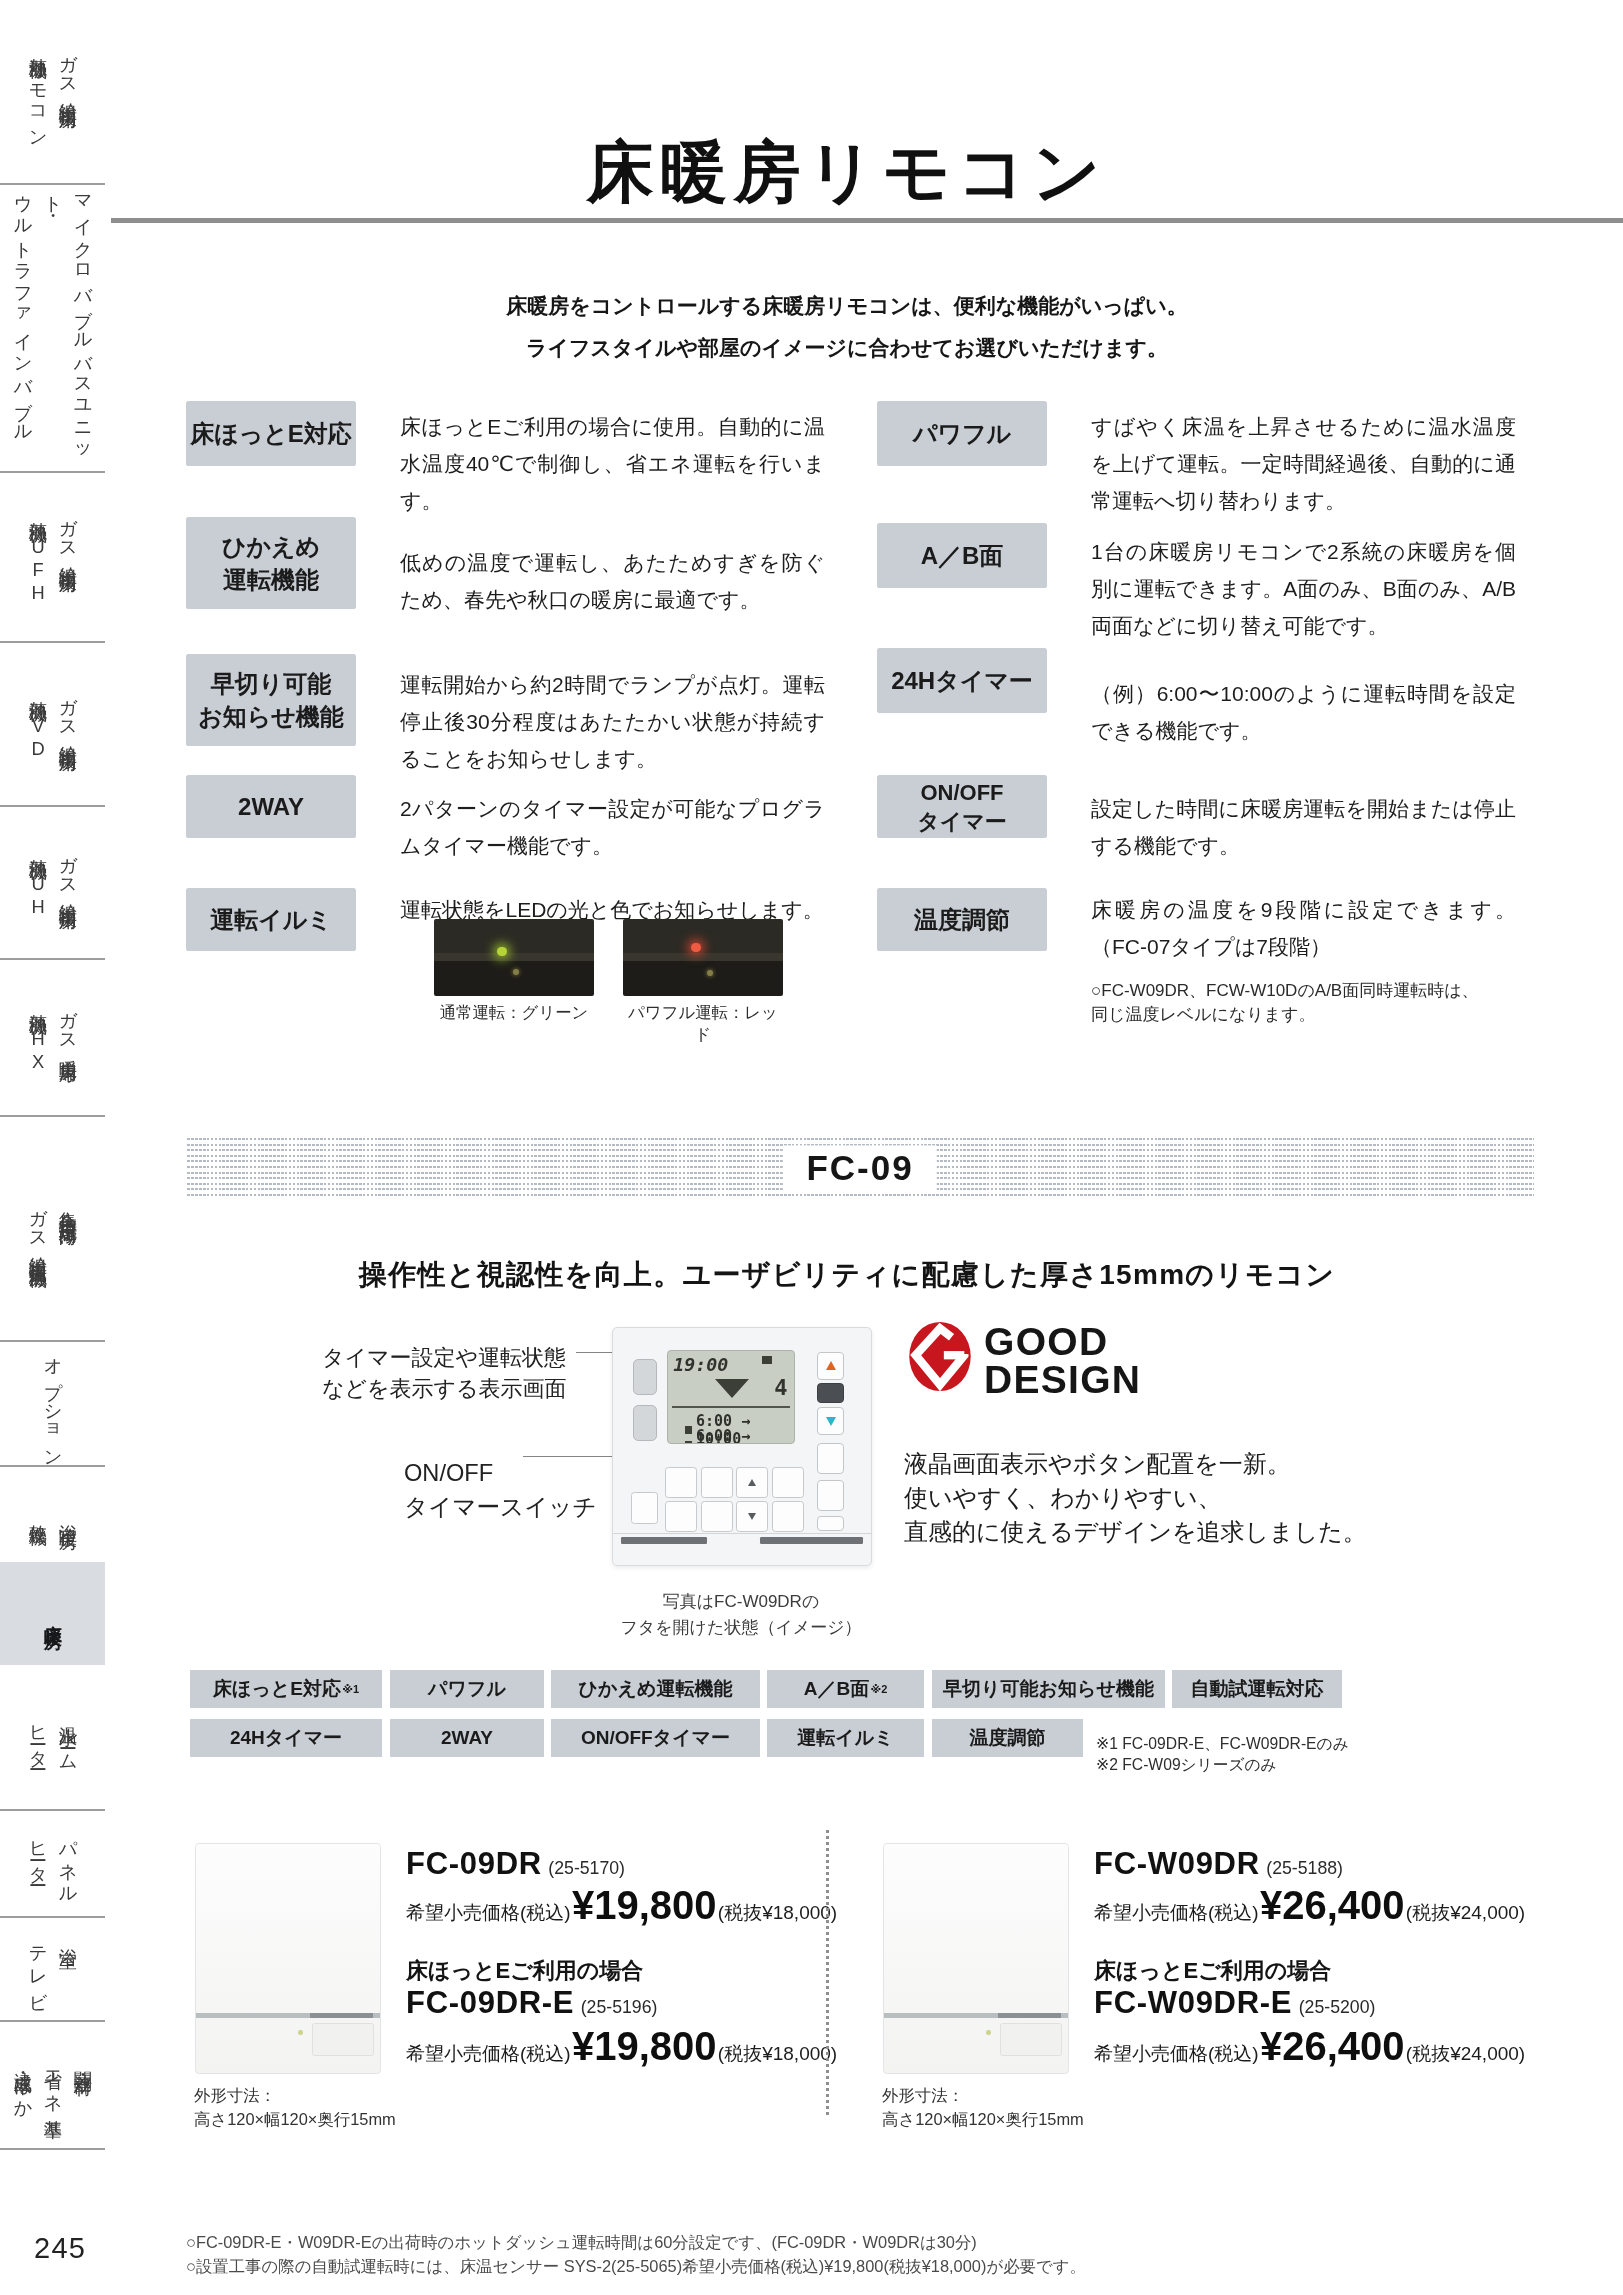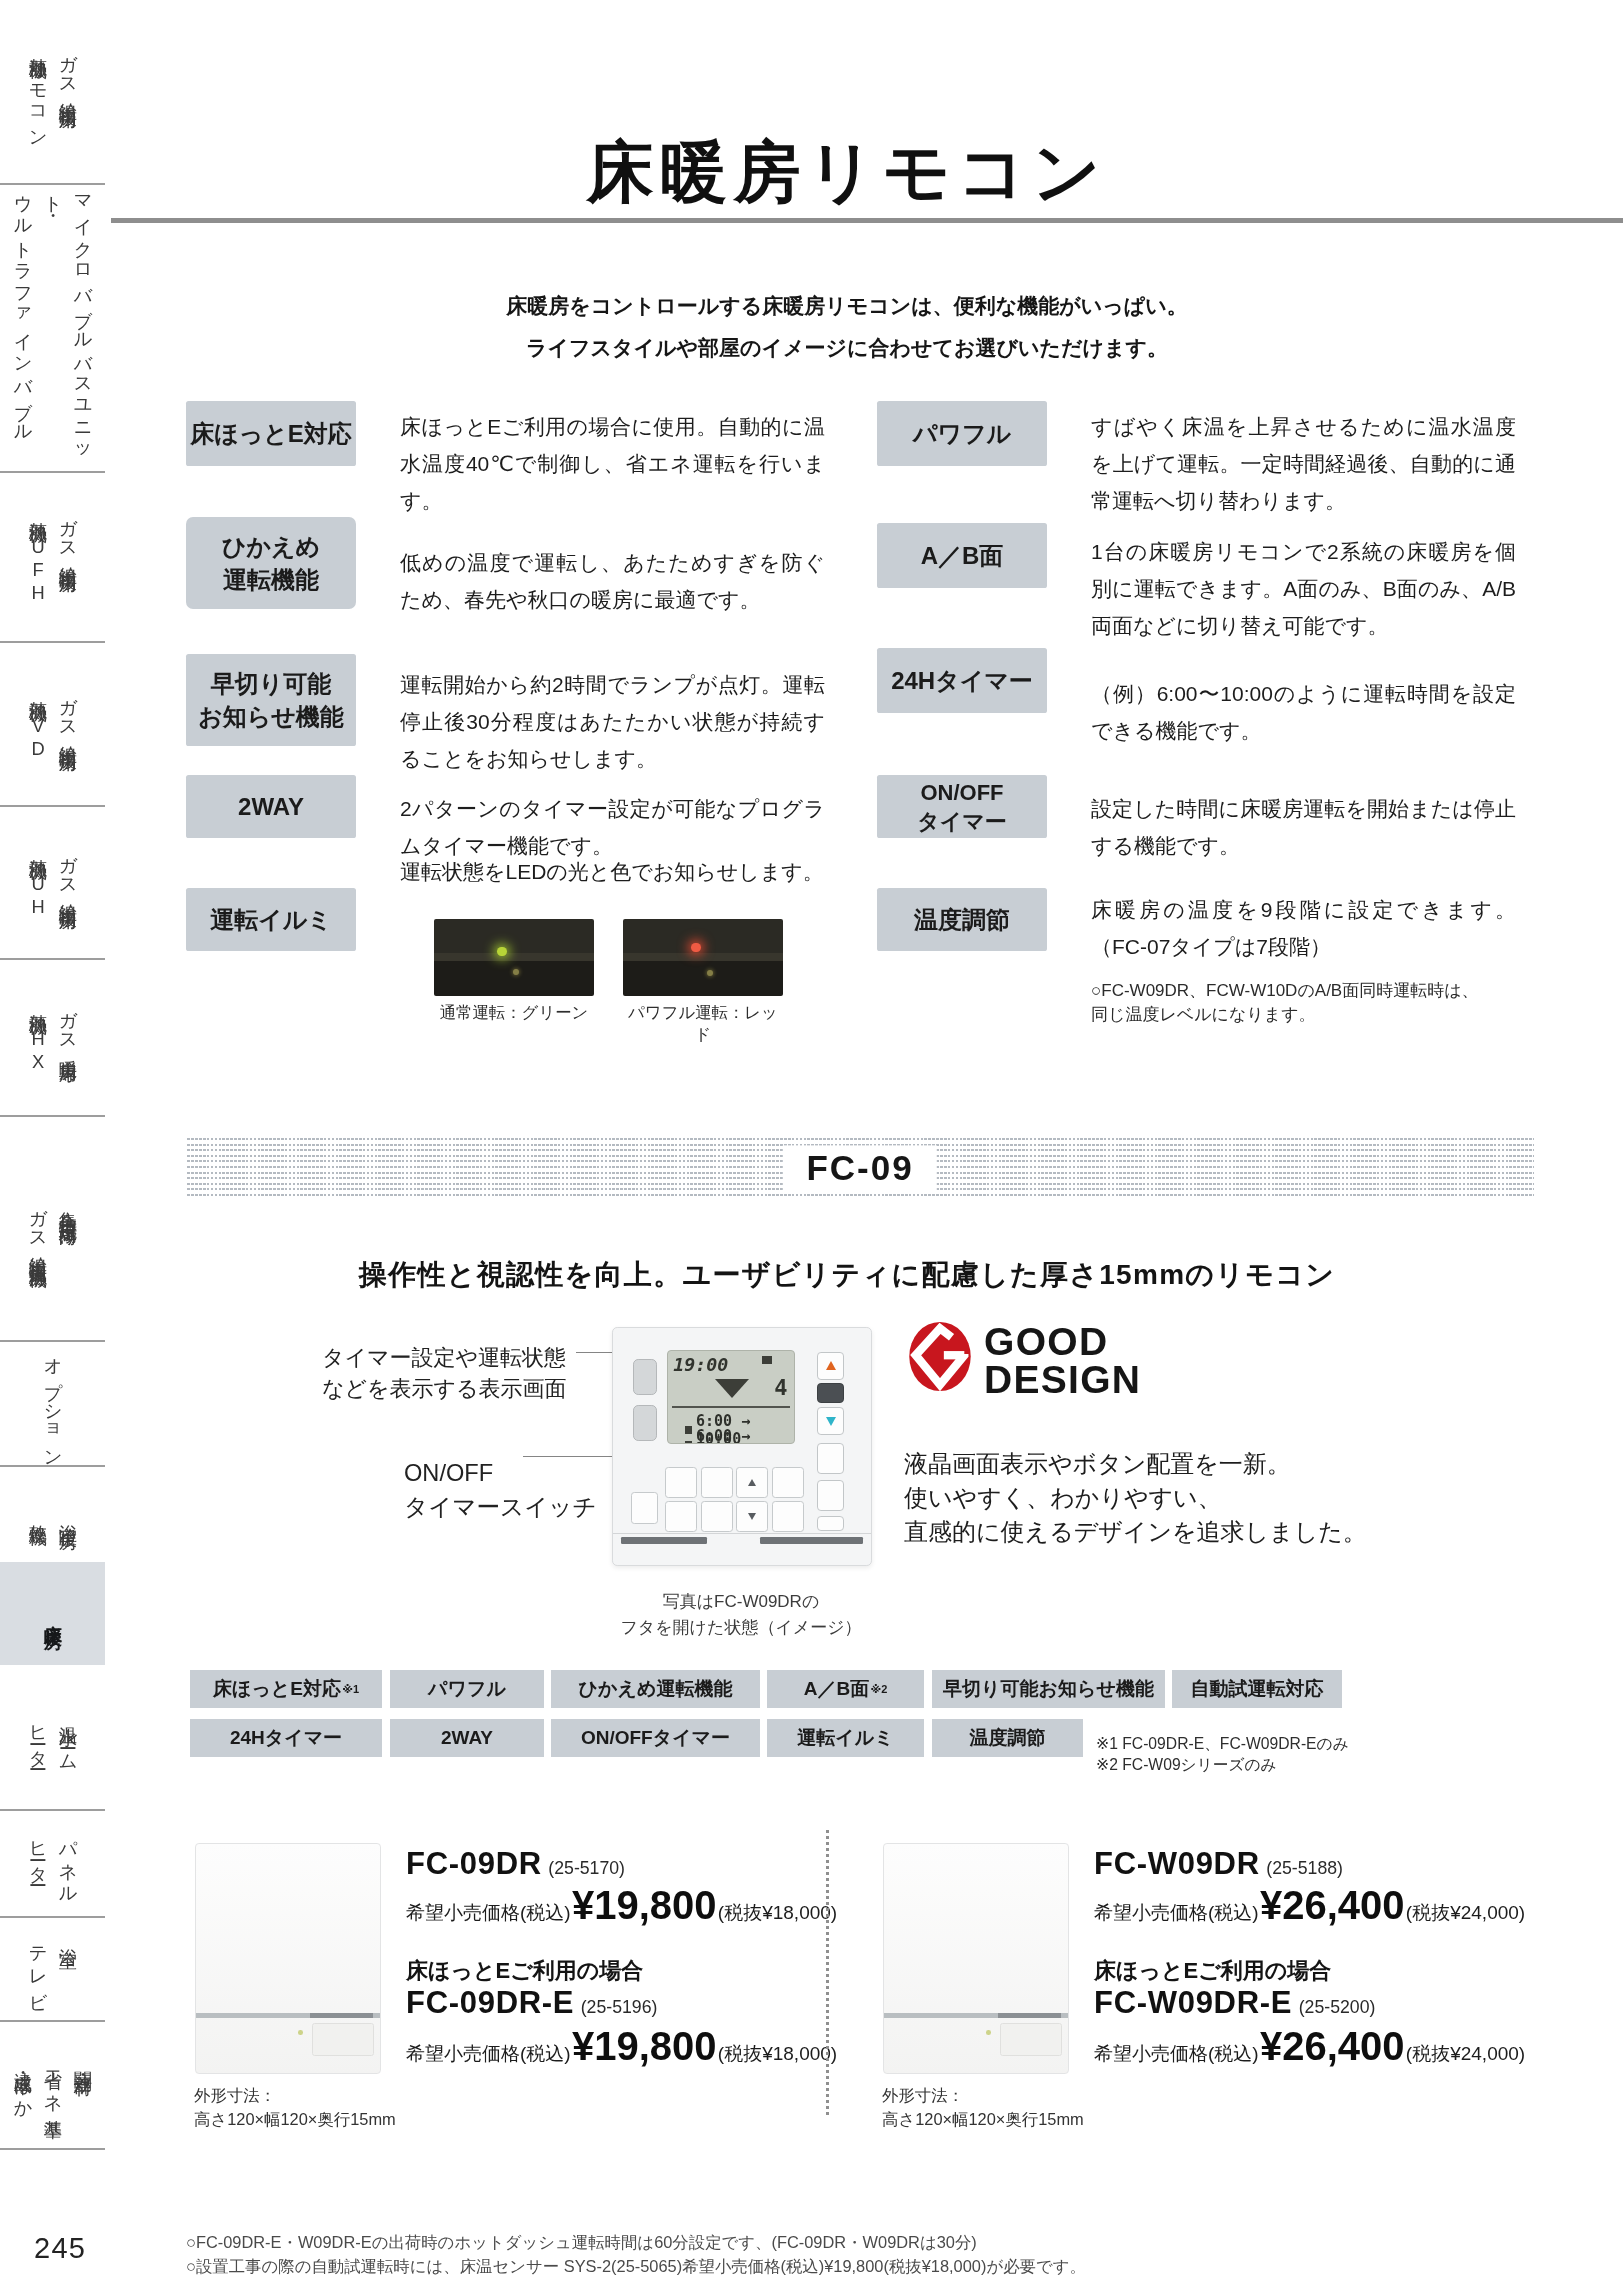--- a/index.html
+++ b/index.html
@@ -185,33 +185,33 @@
   <div class="page-num">245</div>
 
   <h1 class="title">床暖房リモコン</h1>
   <div class="rule"></div>
   <p class="intro">床暖房をコントロールする床暖房リモコンは、便利な機能がいっぱい。
 ライフスタイルや部屋のイメージに合わせてお選びいただけます。</p>
 
   <div class="fbox" style="left:186px;top:401px;width:170px;height:65px;"><span>床ほっとE対応</span></div>
   <p class="fdesc" style="left:400px;top:387px;">床ほっとEご利用の場合に使用。自動的に温水温度40℃で制御し、省エネ運転を行います。</p>
 
-  <div class="fbox" style="left:186px;top:517px;width:170px;height:92px;border-radius:7px;"><span>ひかえめ
+  <div class="fbox" style="left:186px;top:517px;width:170px;height:92px;"><span>ひかえめ
 運転機能</span></div>
   <p class="fdesc" style="left:400px;top:523px;">低めの温度で運転し、あたためすぎを防ぐため、春先や秋口の暖房に最適です。</p>
 
   <div class="fbox" style="left:186px;top:654px;width:170px;height:92px;"><span>早切り可能
 お知らせ機能</span></div>
   <p class="fdesc" style="left:400px;top:645px;">運転開始から約2時間でランプが点灯。運転停止後30分程度はあたたかい状態が持続することをお知らせします。</p>
 
   <div class="fbox" style="left:186px;top:775px;width:170px;height:63px;"><span>2WAY</span></div>
   <p class="fdesc" style="left:400px;top:769px;">2パターンのタイマー設定が可能なプログラムタイマー機能です。</p>
 
   <div class="fbox" style="left:186px;top:888px;width:170px;height:63px;"><span>運転イルミ</span></div>
-  <p class="fdesc" style="left:400px;top:832px;">運転状態をLEDの光と色でお知らせします。</p>
+  <p class="fdesc" style="left:400px;top:870px;">運転状態をLEDの光と色でお知らせします。</p>
   <div class="ledphoto" style="left:434px;top:919px;">
     <div class="lp-band"></div>
     <span class="led green"></span>
     <span class="led-dim"></span>
   </div>
   <div class="ledphoto" style="left:623px;top:919px;">
     <div class="lp-band"></div>
     <span class="led red"></span>
     <span class="led-dim" style="left:84px;top:51px;"></span>
   </div>

